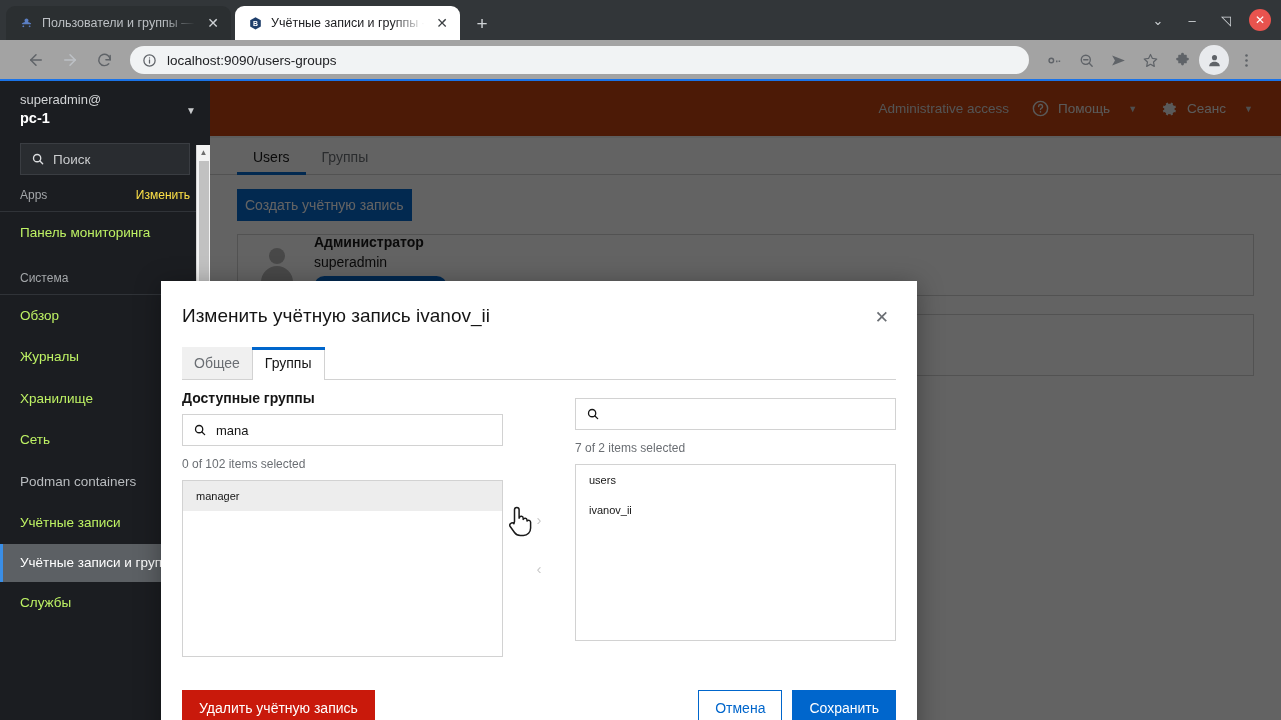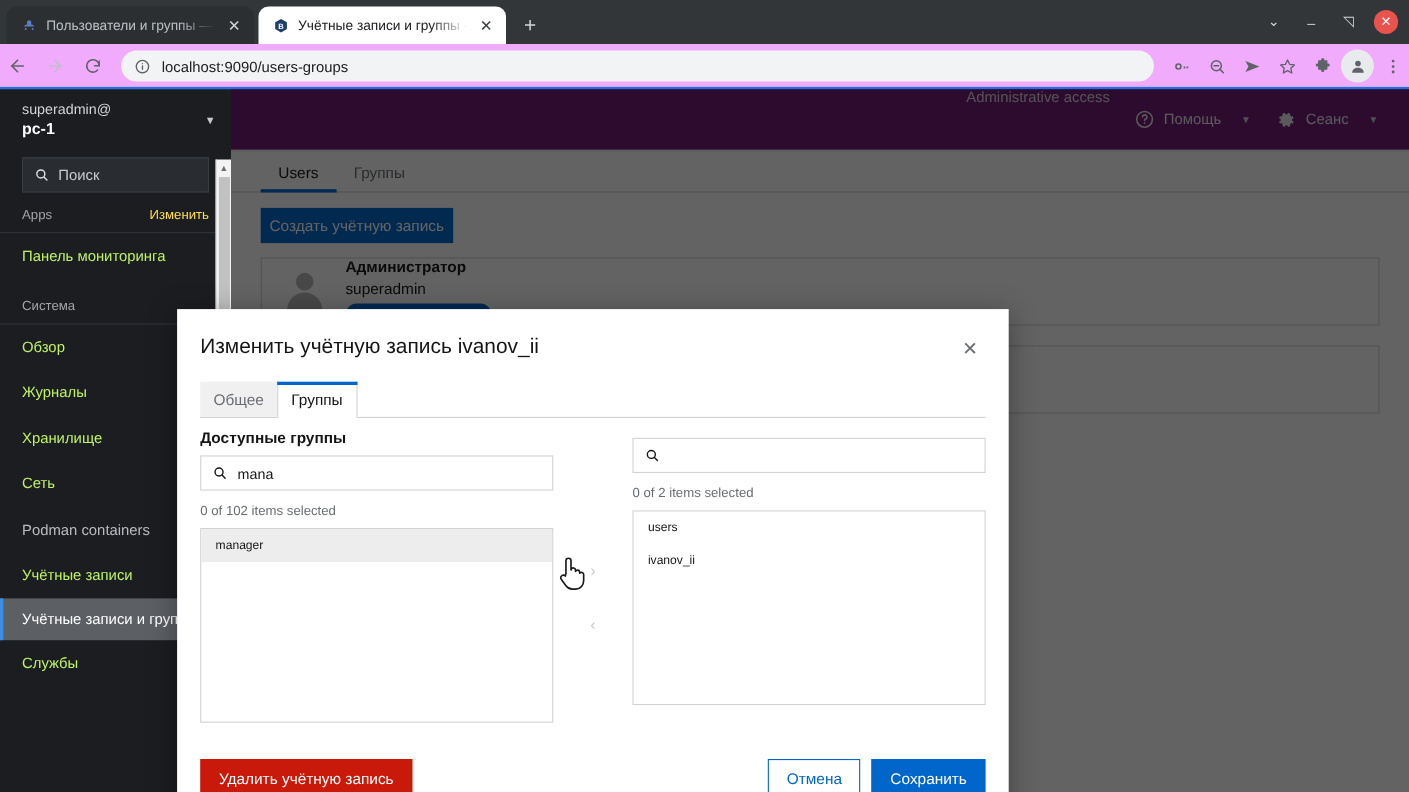--- a/index.html
+++ b/index.html
@@ -58,23 +58,23 @@
     justify-content: center; color: #cfd3d6; font-size: 13px;
   }
   .win-close {
     width: 22px; height: 22px; border-radius: 50%;
     background: #e8534e; color: #fff; display: flex;
     align-items: center; justify-content: center; font-size: 12px;
   }
 
   .browser-toolbar {
     position: absolute; left: 0; top: 40px; width: 1281px; height: 40px;
-    background: #f0abfc;
+    background: #a3a3a3;
     display: flex; align-items: center;
-    padding: 0 0;
+    padding: 0 20px;
     gap: 2px;
   }
   .nav-btn {
     width: 32px; height: 32px; border-radius: 50%;
     display: flex; align-items: center; justify-content: center;
     color: #5f6368;
   }
   .nav-btn.disabled { color: #bdc1c6; }
   .omnibox {
     flex: 1 1 auto; height: 28px; margin: 0 8px;
@@ -152,22 +152,22 @@
   }
   .sb-sb-thumb {
     position: absolute; left: 2px; right: 1px; top: 16px; height: 356px;
     background: #c1c1c1;
   }
   .sb-sb-arrow.bottom { position: absolute; bottom: 0; left: 0; right: 0; }
 
   
   .app-header {
     position: absolute; left: 210px; top: 0; right: 0; height: 55px;
-    background: #701a75;
-    display: flex; justify-content: flex-end;
+    background: #c2410c;
+    display: flex; align-items: center; justify-content: flex-end;
     padding-right: 28px; gap: 22px;
     color: #e6e6e6;
   }
   .hdr-admin { font-size: 13.5px; color: #d5d7d9; }
   .hdr-item { display: flex; align-items: center; gap: 8px; font-size: 13.5px; }
   .hdr-caret { font-size: 9px; color: #c8cacc; margin-left: 10px; }
 
   
   .content {
     position: absolute; left: 210px; top: 57px; right: 0; bottom: 0;
@@ -565,21 +565,21 @@
       <div class="dl-col">
         <div class="dl-search">
           <span>
             <svg width="14" height="14" viewBox="0 0 24 24" fill="none" stroke="#151515" stroke-width="2.2">
                 <circle cx="10.5" cy="10.5" r="6.2"></circle>
                 <path d="M15.3 15.3L20 20" stroke-linecap="round"></path>
               </svg>
           </span>
           <span class="dl-search-text"></span>
         </div>
-        <div class="dl-count">0 of 2 items selected</div>
+        <div class="dl-count">7 of 2 items selected</div>
         <div class="dl-box">
           <div class="dl-item">users</div>
           <div class="dl-item">ivanov_ii</div>
         </div>
       </div>
     </div>
 
     <div class="modal-footer">
       <div class="btn btn-danger">Удалить учётную запись</div>
       <div class="footer-right">

